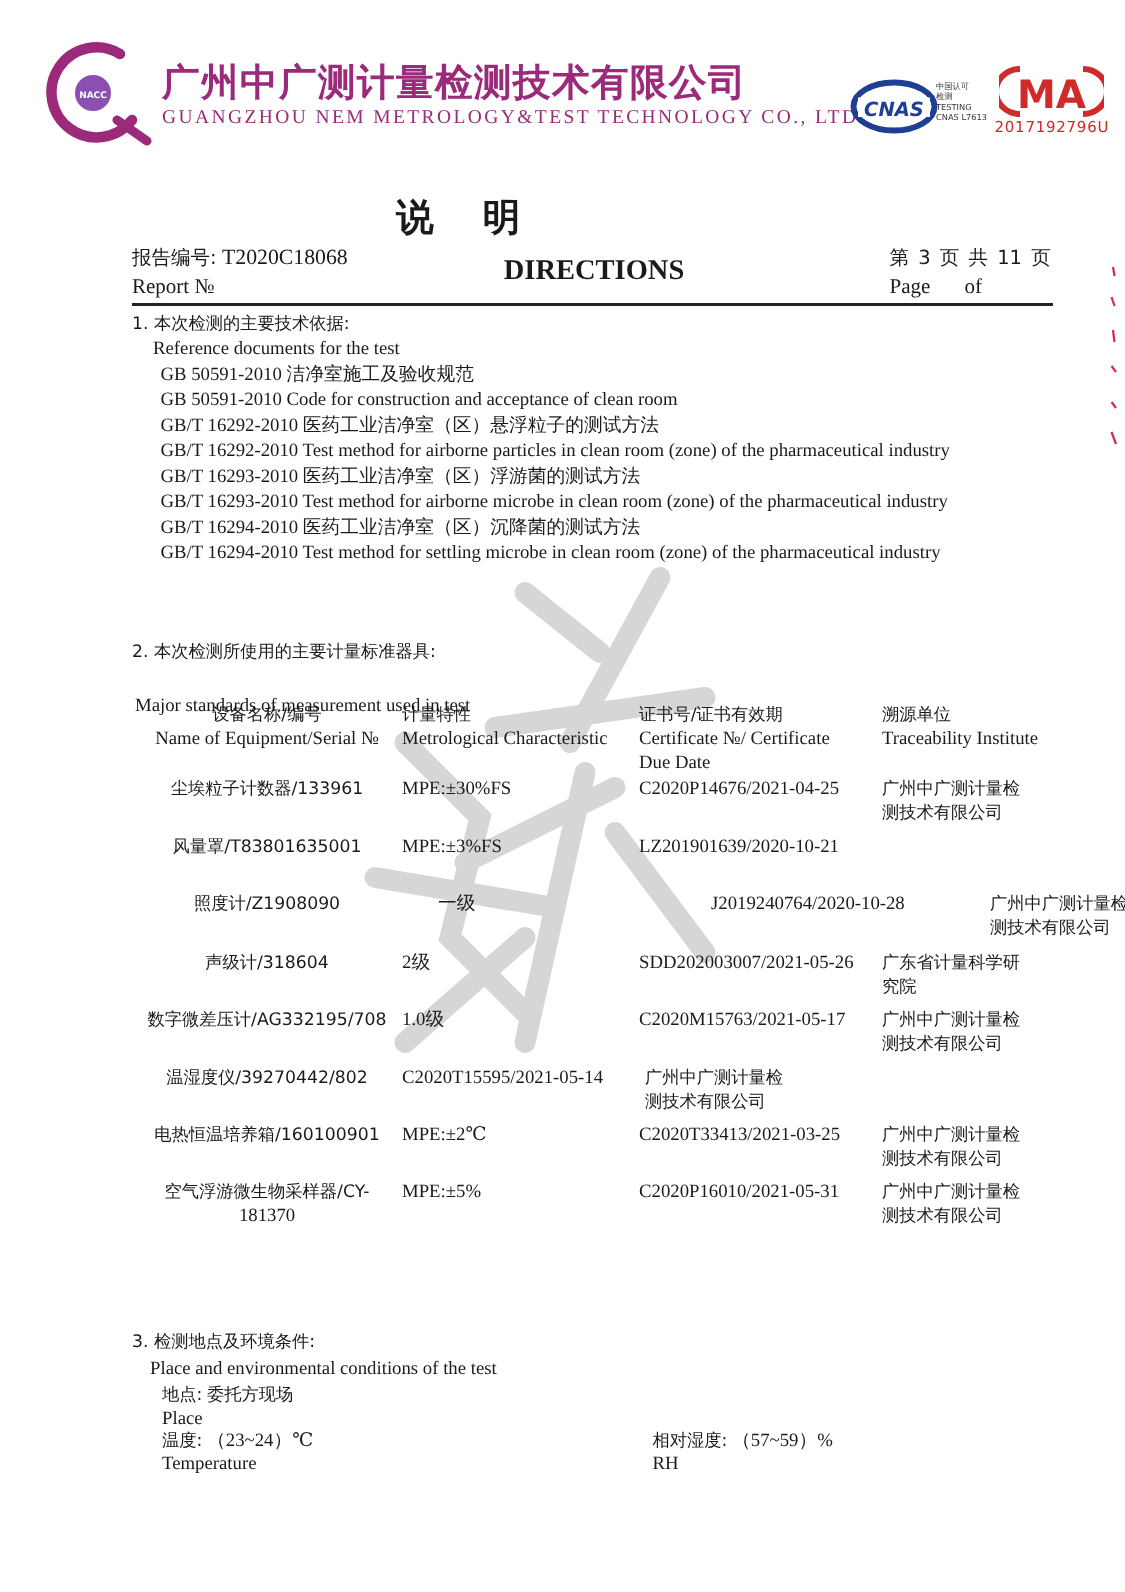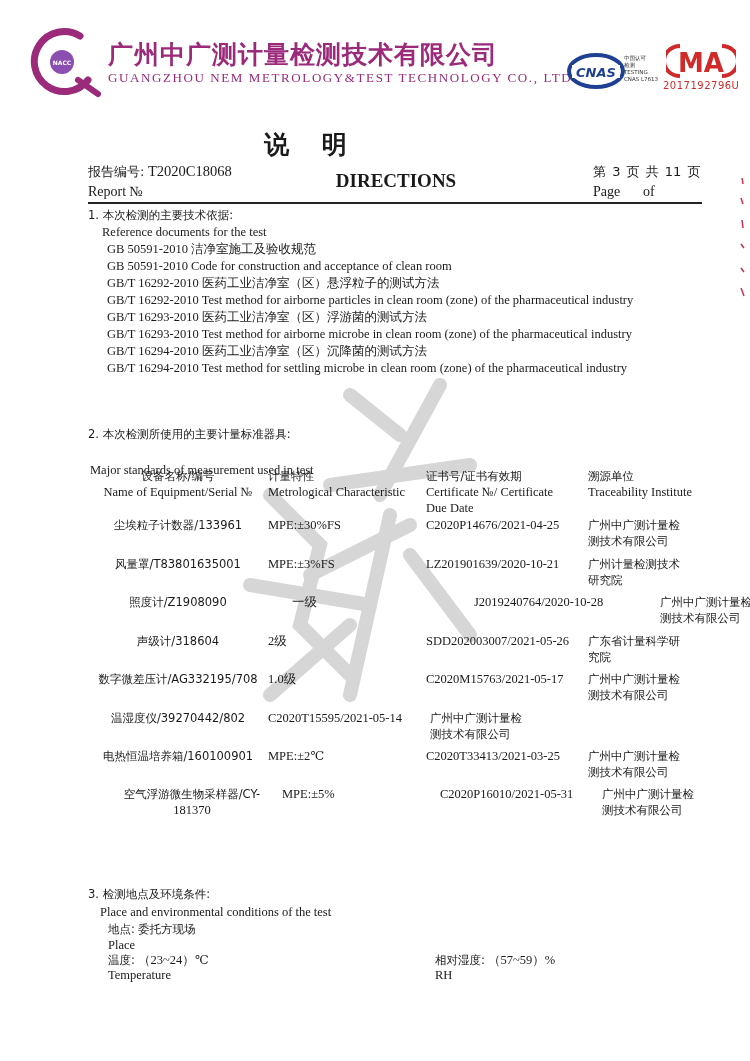--- a/index.html
+++ b/index.html
@@ -161,24 +161,20 @@
         <div class="cn">风量罩/T83801635001</div>
         <div></div>
       </div>
       <div class="c2">
         <div>MPE:±3%FS</div>
         <div></div>
       </div>
       <div class="c3">
         <div>LZ201901639/2020-10-21</div>
       </div>
-      <div class="c4">
-        <div class="cn">广州计量检测技术</div>
-        <div class="cn">研究院</div>
-      </div>
     </div>
     <div class="td-row" style="position: absolute; left: 88px; top: 594px; font-size: 12.5px; gap: 24px;">
       <div class="c1">
         <div class="cn">照度计/Z1908090</div>
         <div></div>
       </div>
       <div class="c2">
         <div>一级</div>
         <div></div>
       </div>
@@ -247,21 +243,21 @@
         <div></div>
       </div>
       <div class="c3">
         <div>C2020T33413/2021-03-25</div>
       </div>
       <div class="c4">
         <div class="cn">广州中广测计量检</div>
         <div class="cn">测技术有限公司</div>
       </div>
     </div>
-    <div class="td-row" style="position: absolute; left: 102px; top: 786px; font-size: 12.5px;">
+    <div class="td-row" style="position: absolute; left: 88px; top: 786px; font-size: 12.5px;">
       <div class="c1">
         <div class="cn">空气浮游微生物采样器/CY-</div>
         <div>181370</div>
       </div>
       <div class="c2">
         <div>MPE:±5%</div>
         <div></div>
       </div>
       <div class="c3">
         <div>C2020P16010/2021-05-31</div>

